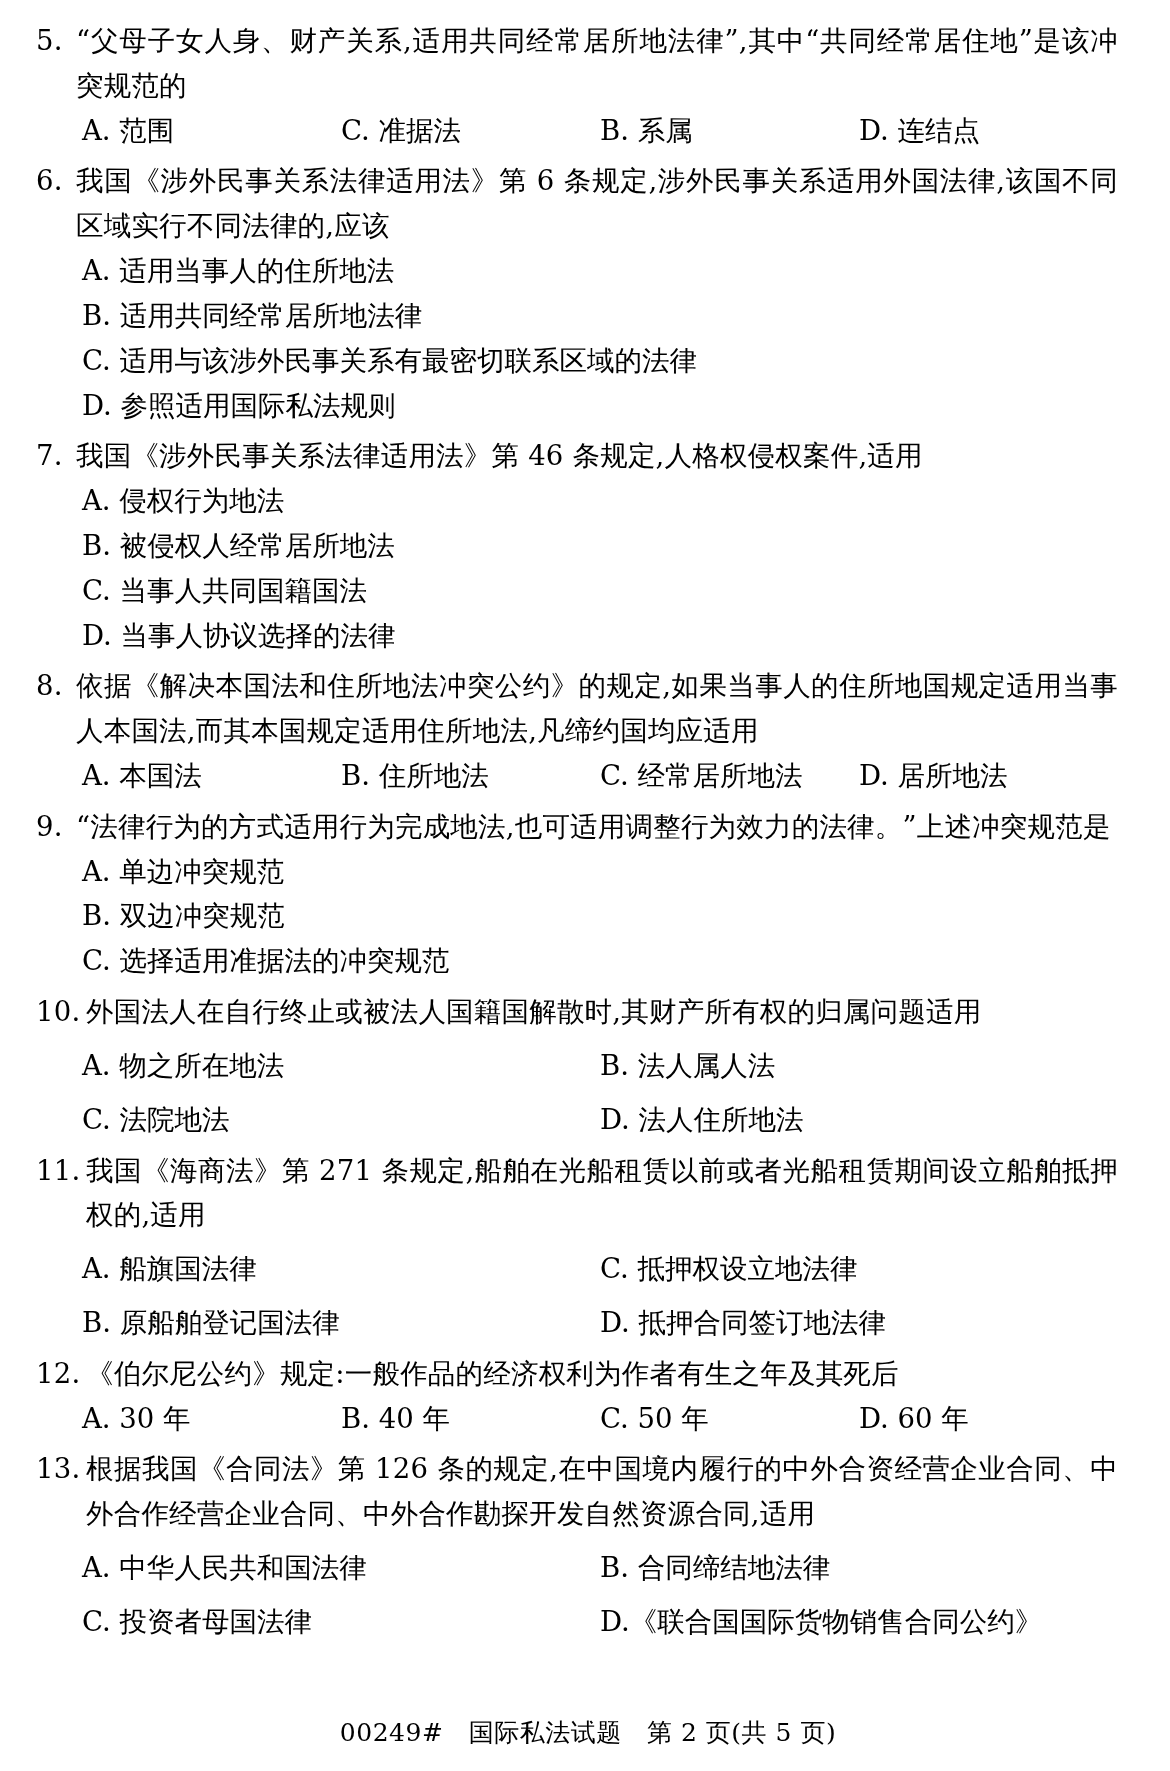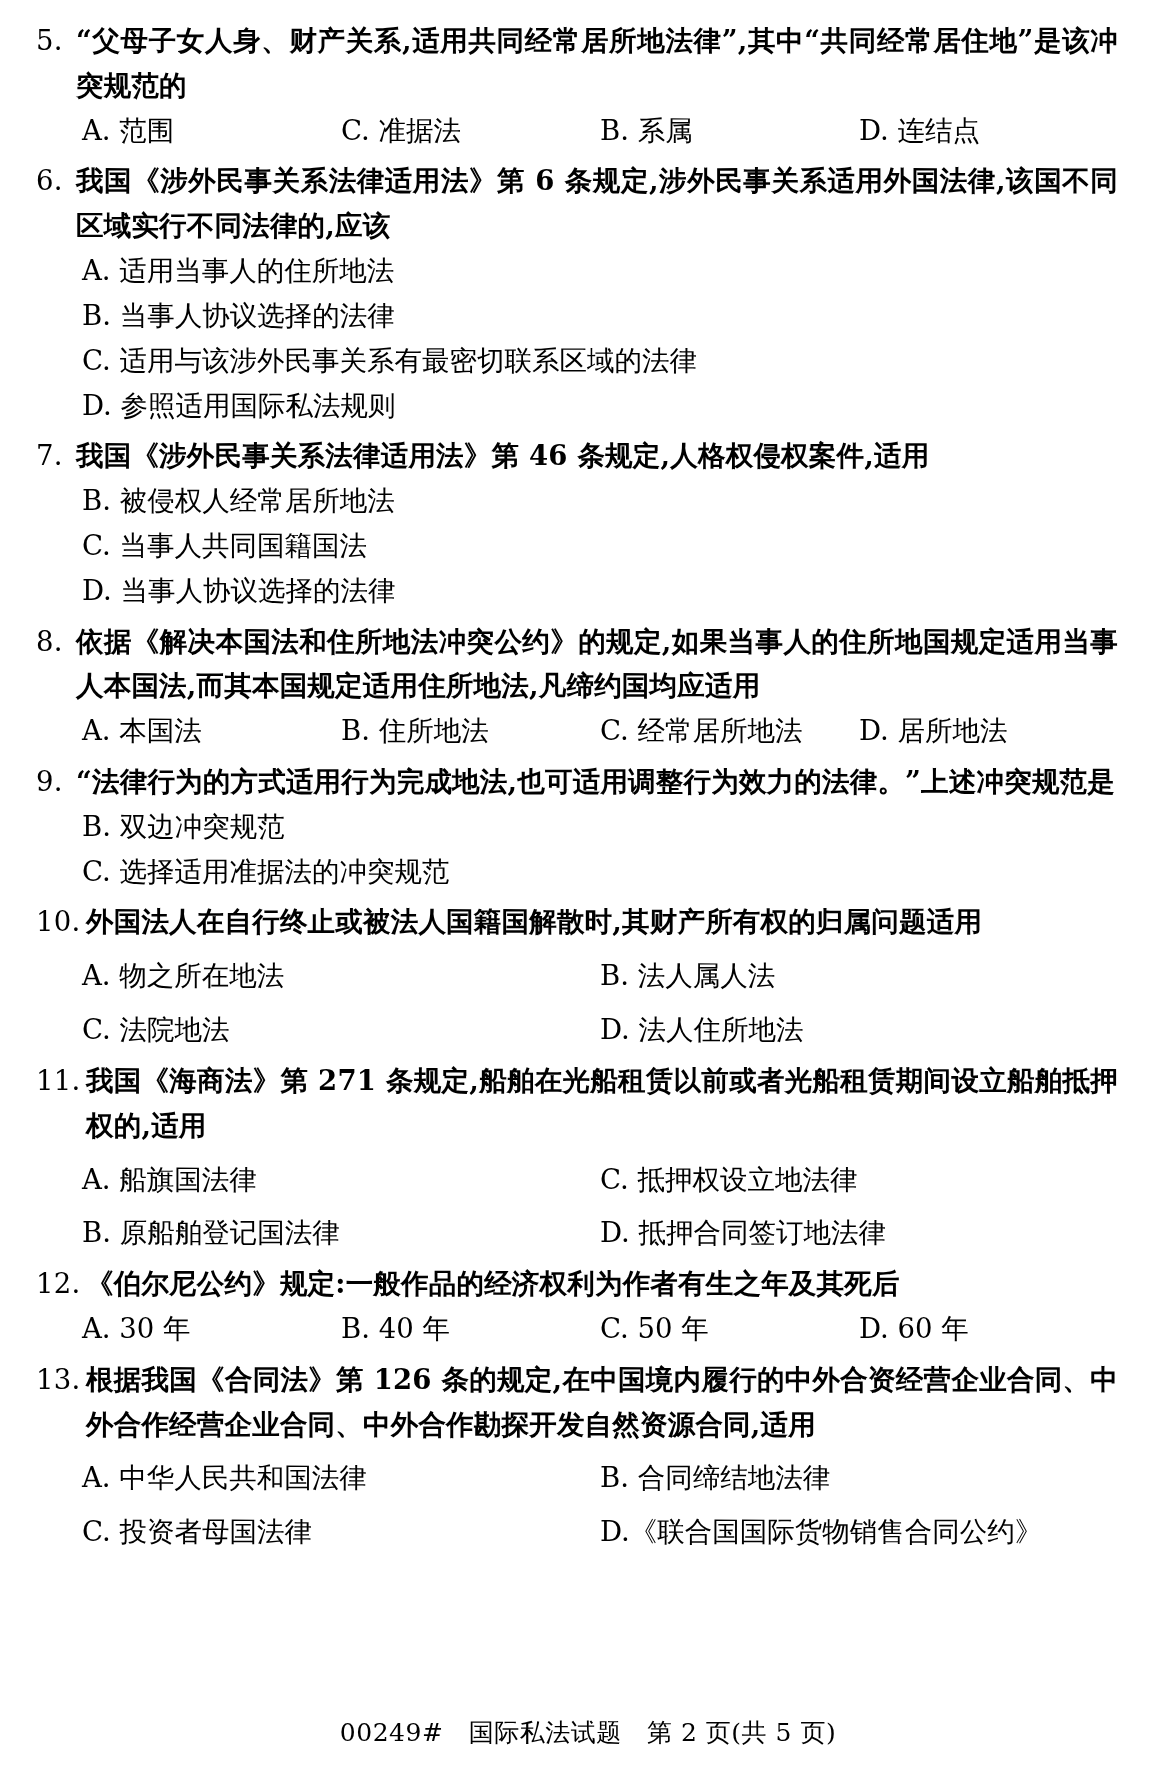--- a/index.html
+++ b/index.html
@@ -36,21 +36,20 @@
     text-align: left;
     white-space: nowrap;
   }
   .q-num.wide {
     min-width: 50px;
   }
   .q-text {
     flex: 1 1 auto;
     text-align: justify;
     text-justify: inter-ideograph;
-    font-weight: bold;
   }
   
   .opts-row {
     display: flex;
     font-size: 27.5px;
     line-height: 1.63;
     padding-left: 46px;
     box-sizing: border-box;
   }
   .opts-row .opt {
@@ -108,32 +107,33 @@
     </div>
   </div>
 
   <div class="q">
     <div class="q-stem">
       <span class="q-num">6.</span>
       <span class="q-text">我国《涉外民事关系法律适用法》第 6 条规定,涉外民事关系适用外国法律,该国不同区域实行不同法律的,应该</span>
     </div>
     <div class="opts-stack">
       <span class="opt">A. 适用当事人的住所地法</span>
-      <span class="opt">B. 当事人协议选择的法律</span>
+      <span class="opt">B. 适用共同经常居所地法律</span>
       <span class="opt">C. 适用与该涉外民事关系有最密切联系区域的法律</span>
       <span class="opt">D. 参照适用国际私法规则</span>
     </div>
   </div>
 
   <div class="q">
     <div class="q-stem">
       <span class="q-num">7.</span>
       <span class="q-text">我国《涉外民事关系法律适用法》第 46 条规定,人格权侵权案件,适用</span>
     </div>
     <div class="opts-stack">
+      <span class="opt">A. 侵权行为地法</span>
       <span class="opt">B. 被侵权人经常居所地法</span>
       <span class="opt">C. 当事人共同国籍国法</span>
       <span class="opt">D. 当事人协议选择的法律</span>
     </div>
   </div>
 
   <div class="q">
     <div class="q-stem">
       <span class="q-num">8.</span>
       <span class="q-text">依据《解决本国法和住所地法冲突公约》的规定,如果当事人的住所地国规定适用当事人本国法,而其本国规定适用住所地法,凡缔约国均应适用</span>
@@ -145,20 +145,21 @@
       <span class="opt">D. 居所地法</span>
     </div>
   </div>
 
   <div class="q">
     <div class="q-stem">
       <span class="q-num">9.</span>
       <span class="q-text">“法律行为的方式适用行为完成地法,也可适用调整行为效力的法律。”上述冲突规范是</span>
     </div>
     <div class="opts-stack">
+      <span class="opt">A. 单边冲突规范</span>
       <span class="opt">B. 双边冲突规范</span>
       <span class="opt">C. 选择适用准据法的冲突规范</span>
     </div>
   </div>
 
   <div class="q">
     <div class="q-stem">
       <span class="q-num wide">10.</span>
       <span class="q-text">外国法人在自行终止或被法人国籍国解散时,其财产所有权的归属问题适用</span>
     </div>

